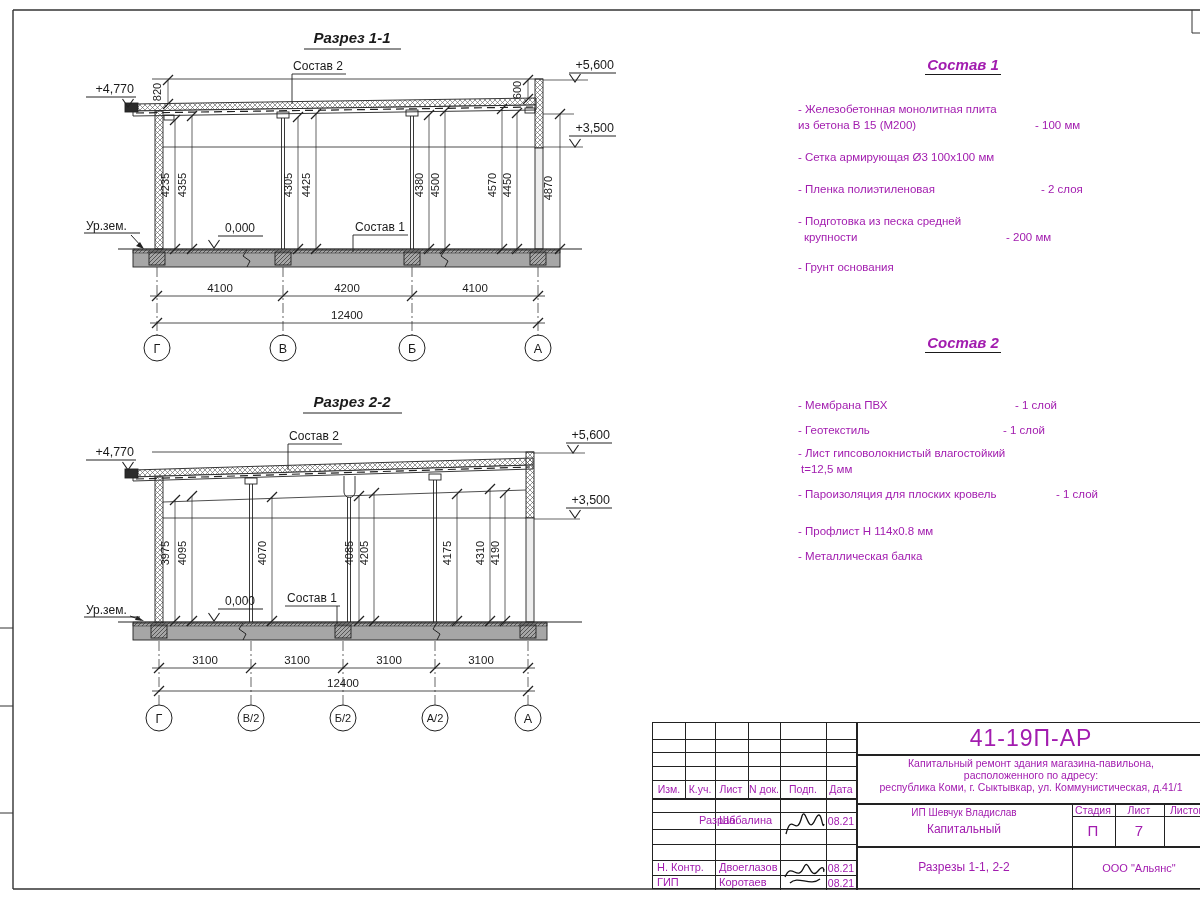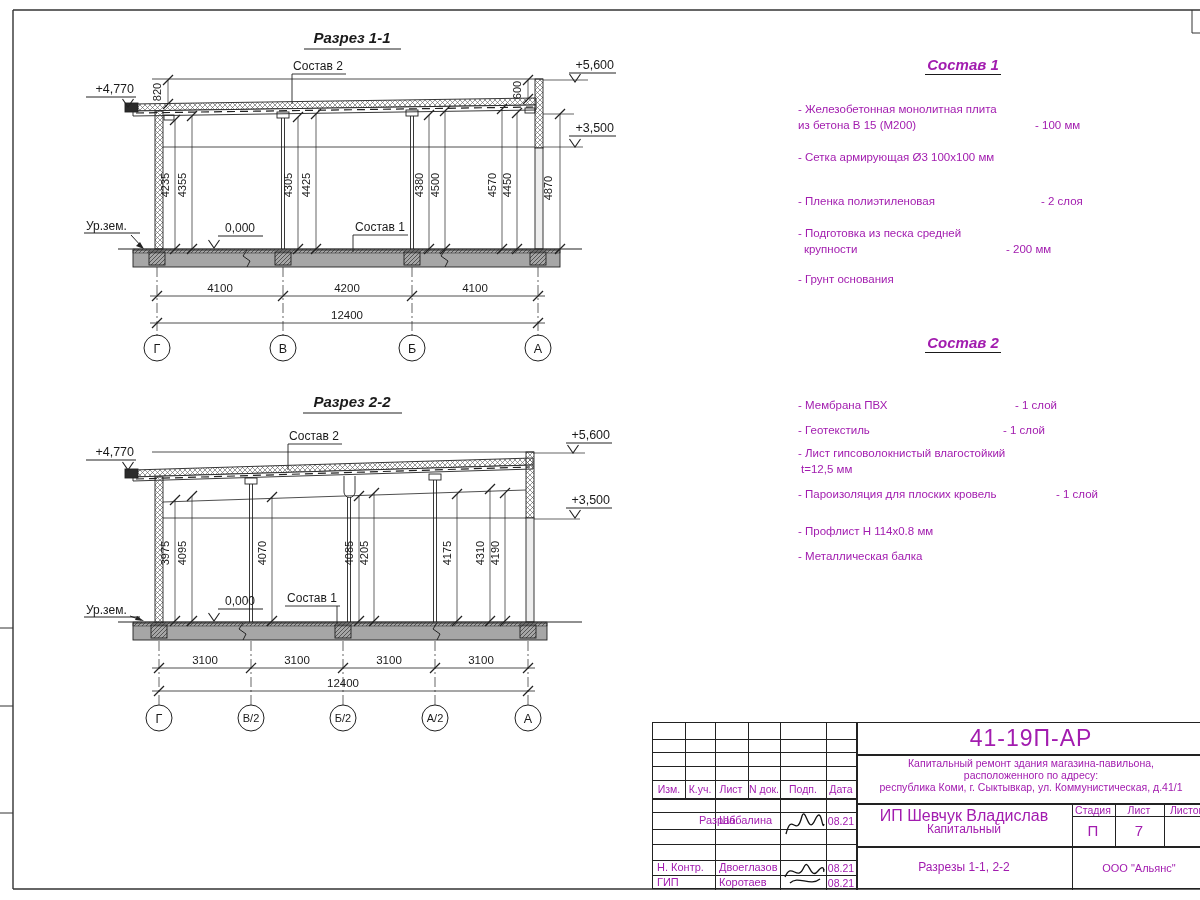--- a/index.html
+++ b/index.html
@@ -346,21 +346,21 @@
 <div class="slist" style="left:798px;top:57px;">
   <div class="shead"><span>Состав 1</span></div>
   <div class="sitem" style="margin-top:28px;">
     <div><span>- Железобетонная  монолитная плита</span></div>
     <div><span>из бетона В 15 (М200)</span>
          <span class="sval" style="left:237px;top:16px;">- 100 мм</span></div>
   </div>
   <div class="sitem" style="margin-top:16px;">
     <div><span>- Сетка армирующая Ø3 100х100 мм</span></div>
   </div>
-  <div class="sitem" style="margin-top:28px;">
+  <div class="sitem" style="margin-top:16px;">
     <div><span>- Пленка полиэтиленовая</span>
          <span class="sval" style="left:243px;">- 2 слоя</span></div>
   </div>
   <div class="sitem" style="margin-top:16px;">
     <div><span>- Подготовка из песка средней</span></div>
     <div><span style="padding-left:6px;">крупности</span>
          <span class="sval" style="left:208px;top:16px;">- 200 мм</span></div>
   </div>
   <div class="sitem" style="margin-top:14px;">
     <div><span>- Грунт основания</span></div>
@@ -440,21 +440,21 @@
     <path d="M4 28 C10 4, 14 34, 20 10 C24 0, 26 30, 33 14 S40 26, 42 18" fill="none" stroke="#111" stroke-width="1.3"></path>
   </svg>
   <svg class="tb" style="left:129px;top:132px;" width="44" height="34">
     <path d="M3 22 C10 6, 15 28, 22 12 C27 2, 28 26, 36 16 S41 22, 42 14 M8 28 C16 20, 28 32, 38 24" fill="none" stroke="#111" stroke-width="1.3"></path>
   </svg>
 
   <span class="tb cen doc" style="left:378px;top:2px;">41-19П-АР</span>
   <span class="tb cen small" style="left:378px;top:34px;">Капитальный ремонт здания магазина-павильона,</span>
   <span class="tb cen small" style="left:378px;top:46px;">расположенного по адресу:</span>
   <span class="tb cen small" style="left:378px;top:58px;">республика Коми, г. Сыктывкар, ул. Коммунистическая, д.41/1</span>
-  <span class="tb cen" style="left:311px;top:84px;font-size:16px;text-align:center;">ИП Шевчук Владислав</span>
+  <span class="tb cen" style="left:311px;top:84px;font-size:10px;text-align:center;">ИП Шевчук Владислав</span>
   <span class="tb cen" style="left:311px;top:99px;font-size:12px;">Капитальный</span>
   <span class="tb cen small" style="left:440px;top:81px;">Стадия</span>
   <span class="tb cen small" style="left:486px;top:81px;">Лист</span>
   <span class="tb cen small" style="left:534px;top:81px;">Листов</span>
   <span class="tb cen big" style="left:440px;top:99px;">П</span>
   <span class="tb cen big" style="left:486px;top:99px;">7</span>
   <span class="tb cen" style="left:311px;top:137px;font-size:12px;">Разрезы 1-1, 2-2</span>
   <span class="tb cen" style="left:486px;top:139px;font-size:11px;">ООО "Альянс"</span>
 </div>
 

